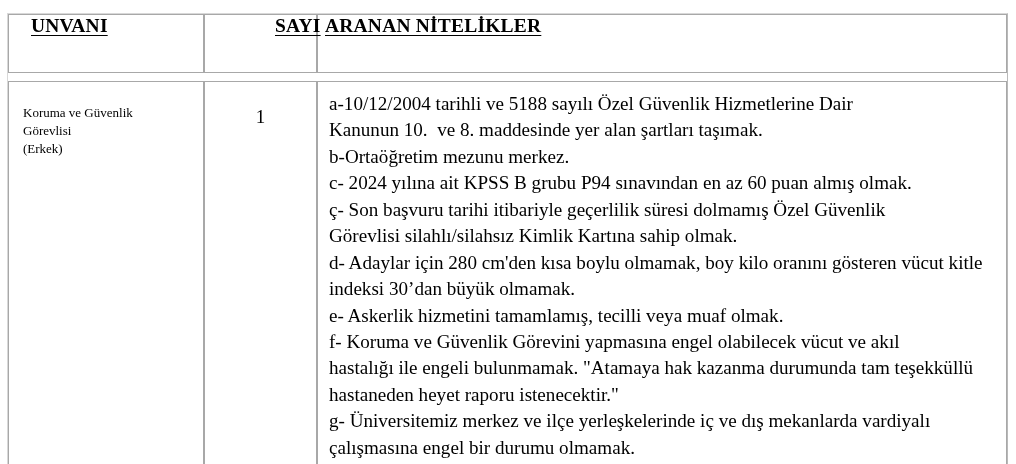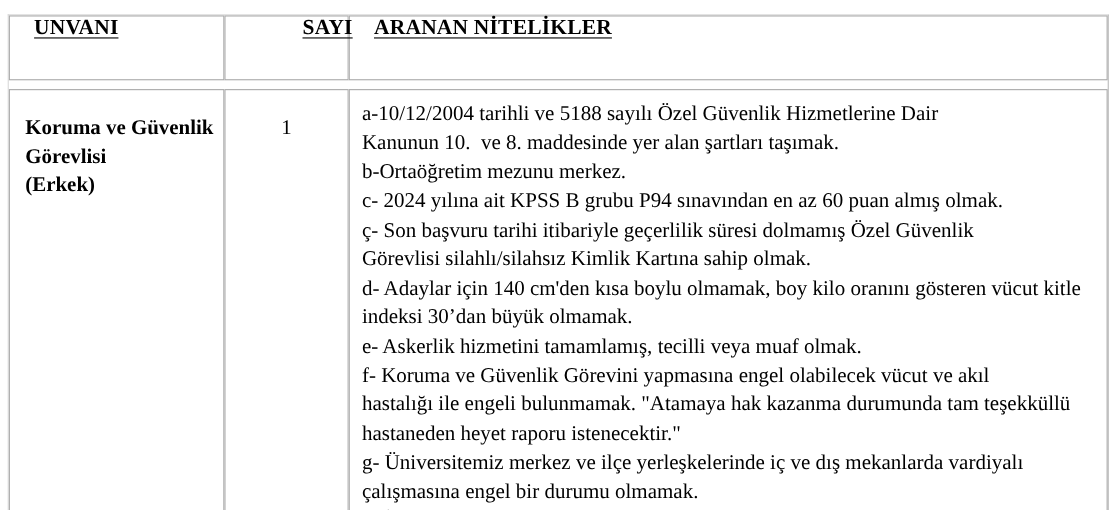--- a/index.html
+++ b/index.html
@@ -65,40 +65,39 @@
     font-size: 19.5px;
     font-weight: bold;
     letter-spacing: 0.2px;
     line-height: 1.15;
   }
   .hdr-inner .u {
     text-decoration: underline;
     text-underline-offset: 3px;
   }
   .hdr-sayi .hdr-inner  { padding-left: 25px; margin-left: 45px; }
-  .hdr-nitelik .hdr-inner { padding-left: 22px; }
+  .hdr-nitelik .hdr-inner { padding-left: 7px; }
 
   
   .gutter-row td {
     border: 0;
     height: 8px;
     padding: 0;
     background: transparent;
   }
 
   
   .body-cell {
     height: 366px;
   }
   .unvani-text {
     padding: 22px 6px 8px 14px;
-    font-size: 19px;
+    font-size: 13px;
     line-height: 1.38;
     white-space: pre-line;
-    font-weight: bold;
   }
   .sayi-text {
     padding: 22px 0 8px 0;
     text-align: center;
     font-size: 19px;
     line-height: 1.38;
   }
   .nitelik-list {
     padding: 9px 8px 8px 11px;
     font-size: 19.1px;
@@ -153,21 +152,21 @@
           <div class="sayi-text">1</div>
         </td>
         <td class="body-cell">
           <div class="nitelik-list">
               <div class="line">a-10/12/2004 tarihli ve 5188 sayılı Özel Güvenlik Hizmetlerine Dair</div>
               <div class="line">Kanunun 10.  ve 8. maddesinde yer alan şartları taşımak.</div>
               <div class="line">b-Ortaöğretim mezunu merkez.</div>
               <div class="line">c- 2024 yılına ait KPSS B grubu P94 sınavından en az 60 puan almış olmak.</div>
               <div class="line">ç- Son başvuru tarihi itibariyle geçerlilik süresi dolmamış Özel Güvenlik</div>
               <div class="line">Görevlisi silahlı/silahsız Kimlik Kartına sahip olmak.</div>
-              <div class="line">d- Adaylar için 140 cm'den kısa boylu olmamak, boy kilo oranını gösteren vücut kitle</div>
+              <div class="line">d- Adaylar için 280 cm'den kısa boylu olmamak, boy kilo oranını gösteren vücut kitle</div>
               <div class="line">indeksi 30’dan büyük olmamak.</div>
               <div class="line">e- Askerlik hizmetini tamamlamış, tecilli veya muaf olmak.</div>
               <div class="line">f- Koruma ve Güvenlik Görevini yapmasına engel olabilecek vücut ve akıl</div>
               <div class="line">hastalığı ile engeli bulunmamak. "Atamaya hak kazanma durumunda tam teşekküllü</div>
               <div class="line">hastaneden heyet raporu istenecektir."</div>
               <div class="line">g- Üniversitemiz merkez ve ilçe yerleşkelerinde iç ve dış mekanlarda vardiyalı</div>
               <div class="line">çalışmasına engel bir durumu olmamak.</div>
               <div class="line">ğ- İlan son başvuru tarihi itibariyle 21 yaşını tamamlamış ve 30 yaşını bitirmemiş olmak.</div>
             </div>
         </td>

